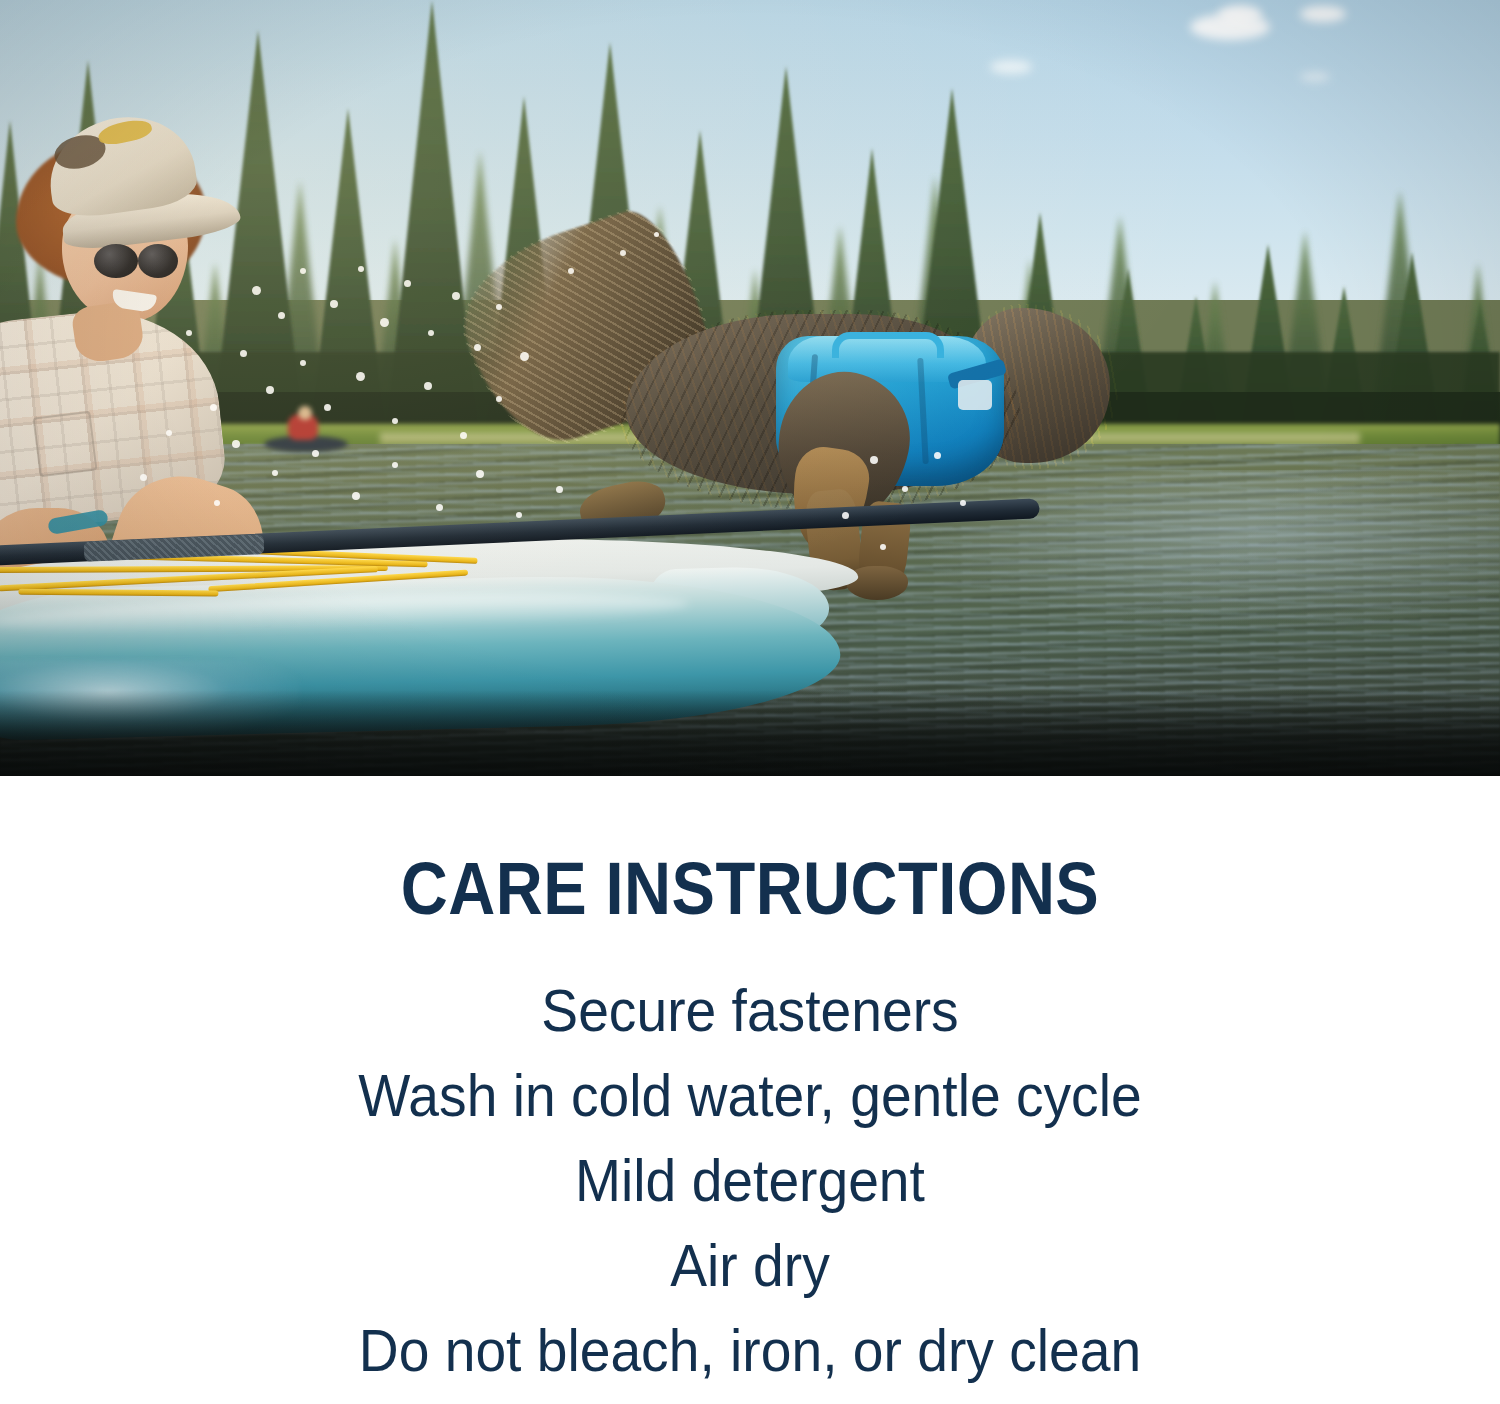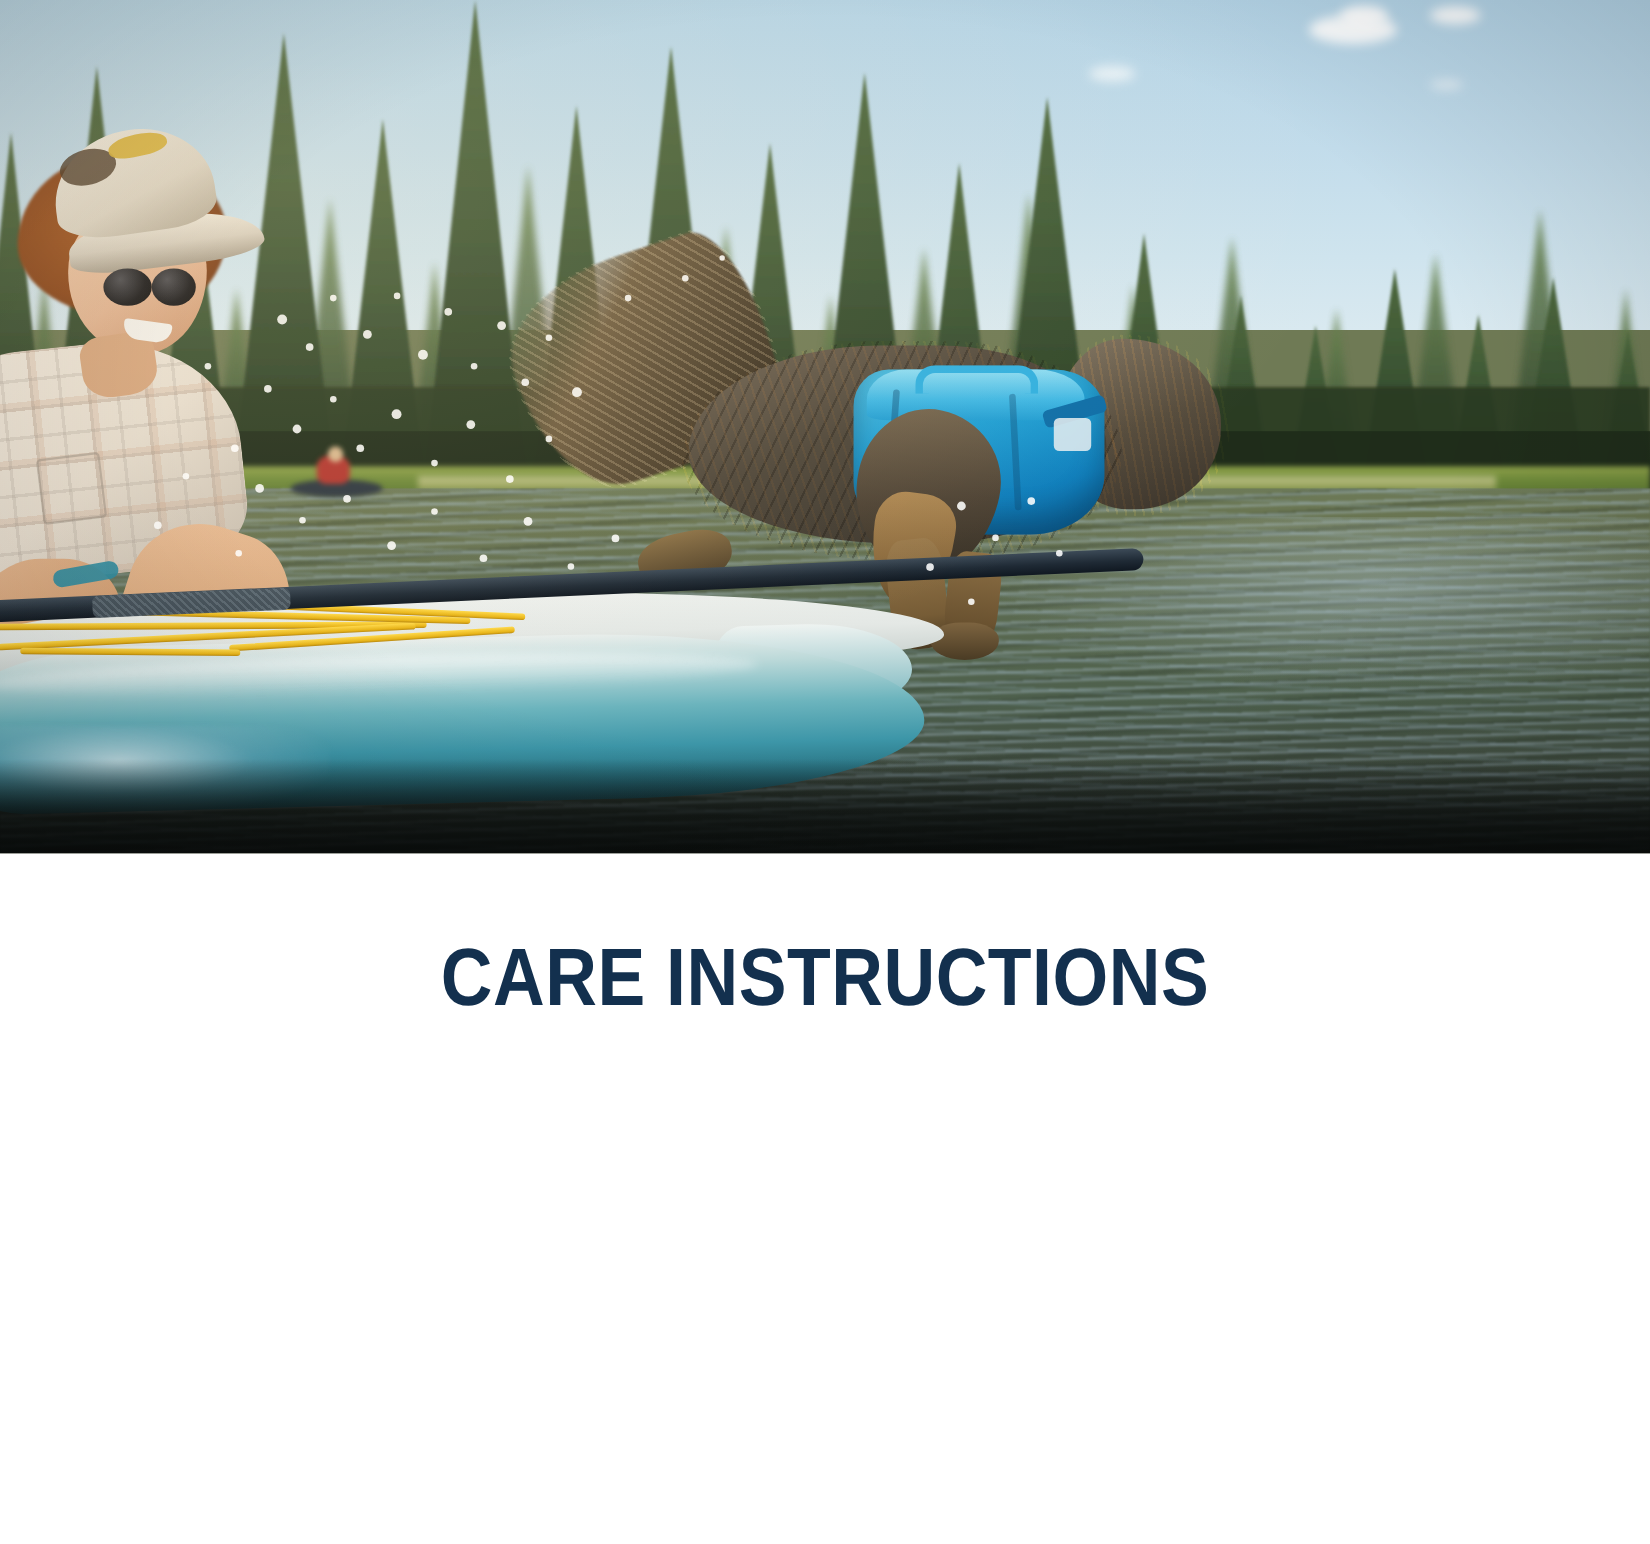--- a/index.html
+++ b/index.html
@@ -611,15 +611,22 @@
       <div class="drop" style="left:568px;top:268px;width:6px;height:6px;"></div>
     </div>
 
     <div class="photo-warm"></div>
     <div class="photo-vignette"></div>
   </div>
 
   <div class="care">
     <div class="care-title">CARE INSTRUCTIONS</div>
 
+    <div class="care-lines">
+      <div class="care-line">Secure fasteners</div>
+      <div class="care-line">Wash in cold water, gentle cycle</div>
+      <div class="care-line">Mild detergent</div>
+      <div class="care-line">Air dry</div>
+      <div class="care-line">Do not bleach, iron, or dry clean</div>
+    </div>
   </div>
 
 </div>
 
 </body></html>

